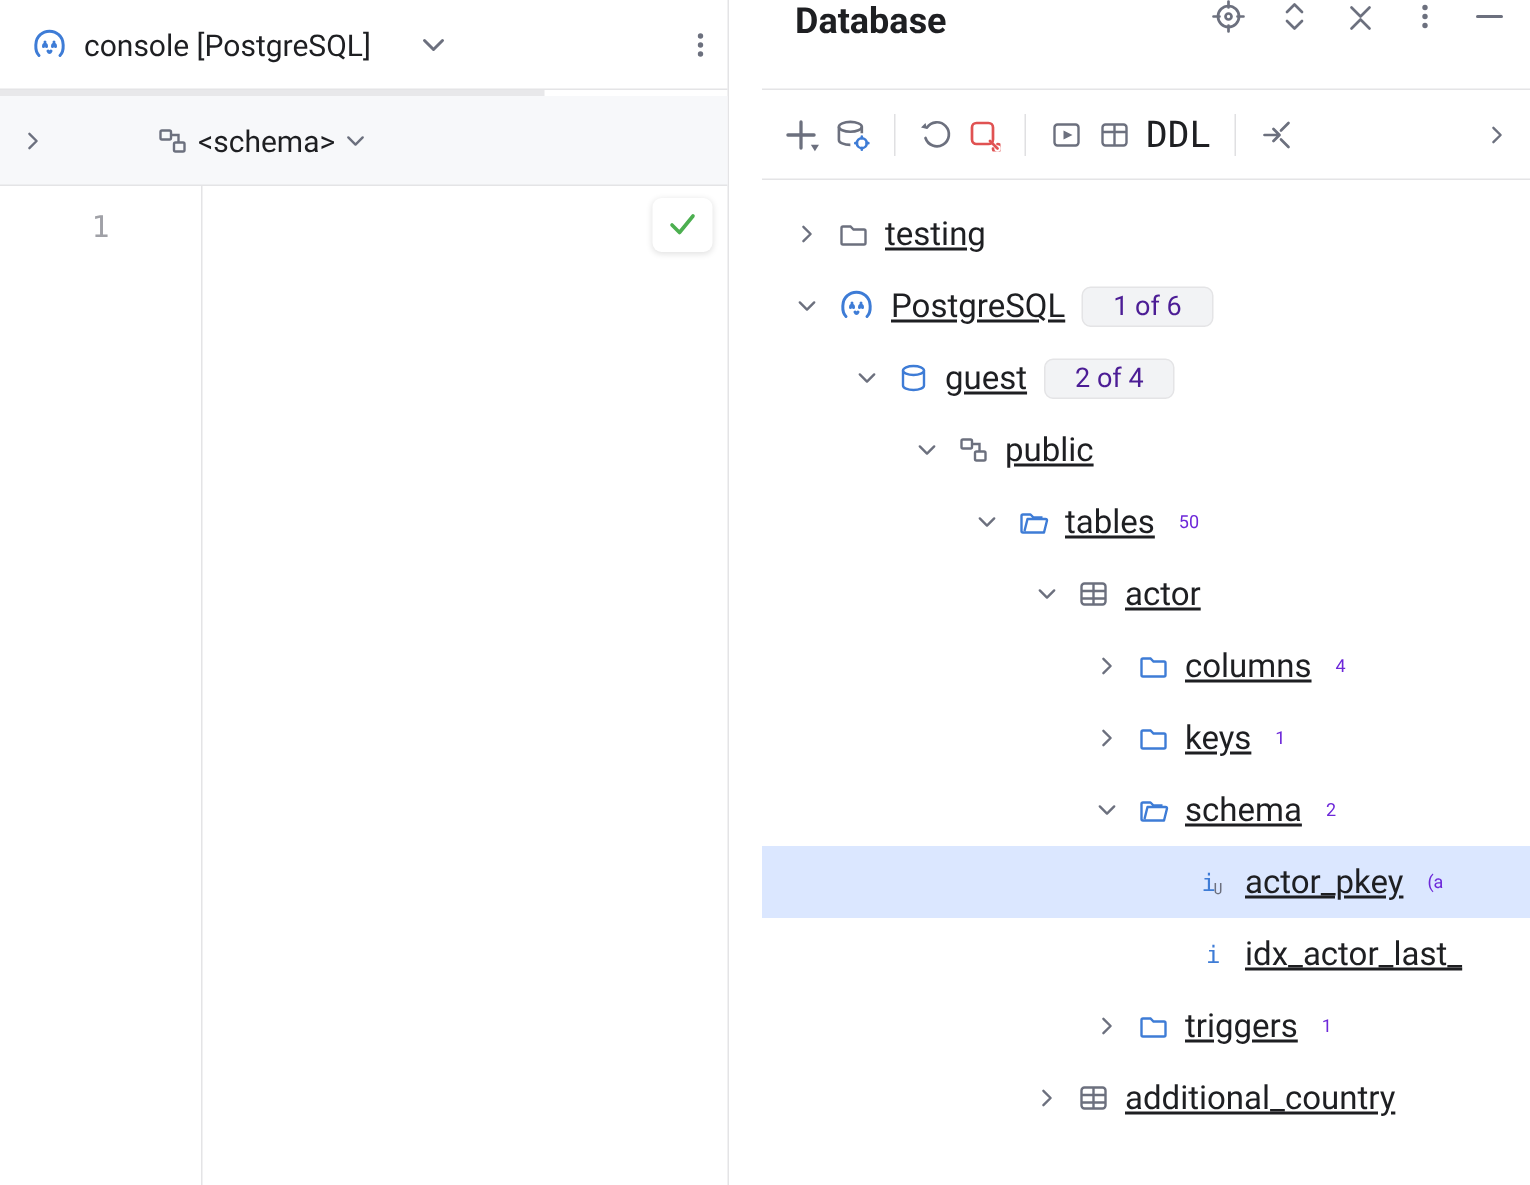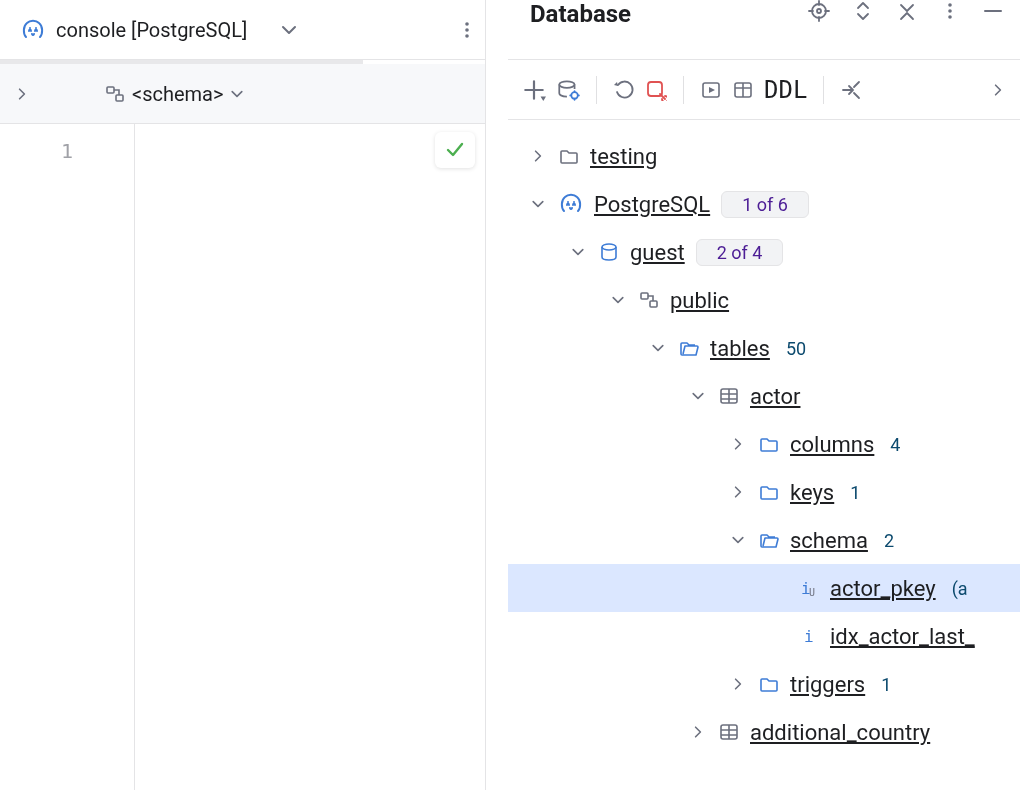--- a/index.html
+++ b/index.html
@@ -118,21 +118,21 @@
     display: flex; align-items: center;
     gap: 10px;
     padding-right: 6px;
     white-space: nowrap;
   }
   .row .arrow { width: 20px; display:flex; justify-content:center; color:#6c707e; flex:0 0 20px;}
   .row .arrow-spacer { width: 20px; flex:0 0 20px;}
   .indent { display:inline-block; flex:0 0 auto;}
   .row.sel { background: #dbe7ff; }
   .hint {
-    font-size: 18px; color: #0c4a6e; margin-left: 6px;
+    font-size: 12px; color: #6d28d9; margin-left: 6px;
   }
   .badge {
     font-size: 18px; color: #4c1d95; margin-left: 1px;
     background: #f2f3f5; padding: 2px 20px; border-radius: 6px;
     border: 1px solid #e4e4e6;
   }
   .row-label { color:#1e1f22;text-decoration:underline; }
   
   .ic { display:inline-flex; align-items:center; justify-content:center; }
   .ic svg { display:block; }

